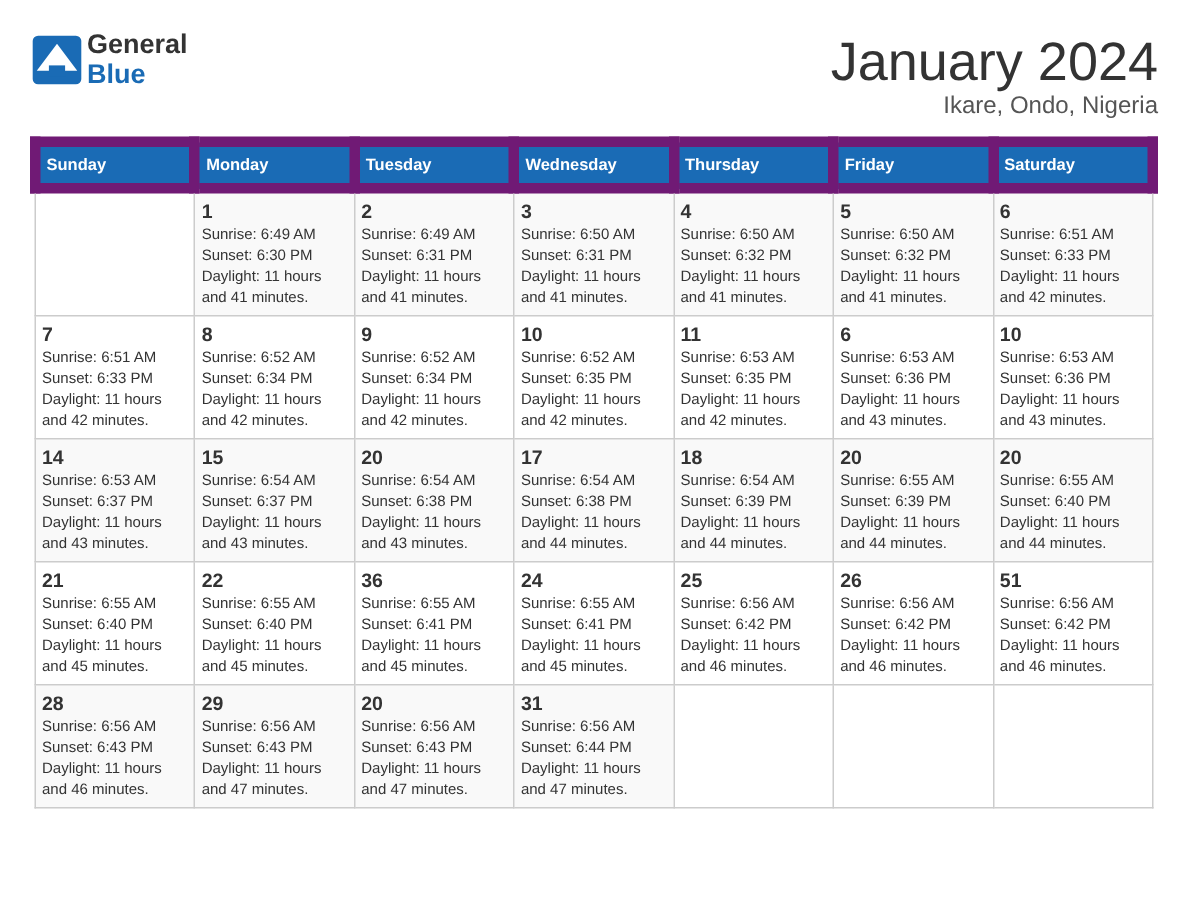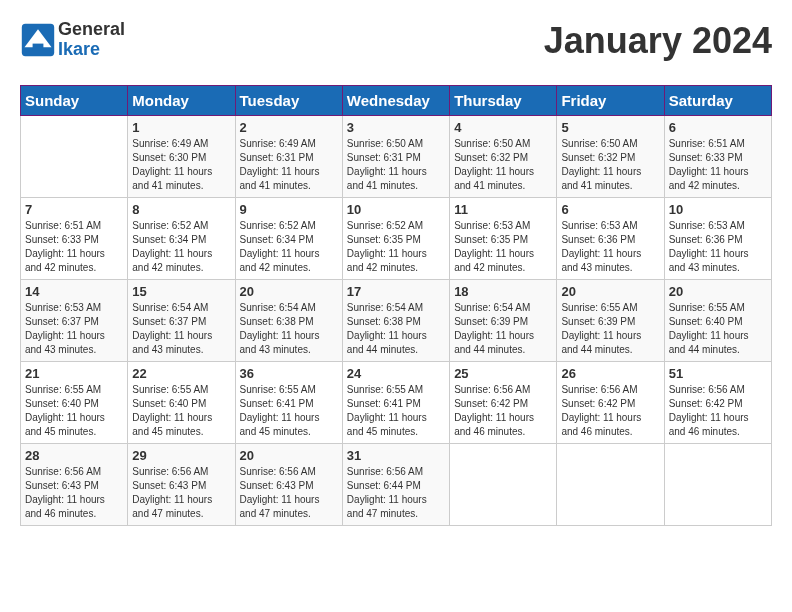--- a/index.html
+++ b/index.html
@@ -7,21 +7,21 @@
       font-family: Arial, sans-serif;
       background: #fff;
       width: 792px;
       min-height: 612px;
       padding: 20px;
     }
     .header {
       display: flex;
       justify-content: space-between;
       align-items: flex-start;
-      margin-bottom: 23px;
+      margin-bottom: 11px;
     }
     .logo {
       display: flex;
       align-items: center;
     }
     .logo-text {
       font-size: 18px;
       font-weight: bold;
       color: #333;
       line-height: 1.1;
@@ -30,40 +30,40 @@
     .logo-icon {
       width: 36px;
       height: 36px;
       margin-right: 2px;
     }
     .title-block {
       text-align: right;
     }
     .cal-title {
       font-size: 36px;
-      font-weight: bold;
+      font-weight: normal;
       color: #333;
     }
     .cal-subtitle {
       font-size: 16px;
       color: #555;
     }
     table {
       width: 100%;
       border-collapse: collapse;
       font-size: 11px;
     }
     thead tr th {
       background-color: #1a6bb5;
       color: #fff;
       padding: 6px 4px;
       text-align: left;
-      font-size: 15px;
+      font-size: 11px;
       font-weight: bold;
-      border: 1px solid #701a75;
+      border: 7px solid #701a75;
     }
     tbody tr td {
       border: 1px solid #ccc;
       vertical-align: top;
       padding: 4px;
       height: 80px;
       width: 106px;
       color: #333;
     }
     .day-num {
@@ -86,25 +86,26 @@
 
 <div class="header">
   <div class="logo">
     <svg class="logo-icon" viewBox="0 0 40 40">
       <rect x="2" y="2" width="36" height="36" rx="4" fill="#1a6bb5"></rect>
       <polygon points="20,8 35,28 5,28" fill="white"></polygon>
       <rect x="14" y="24" width="12" height="8" fill="#1a6bb5"></rect>
     </svg>
     <div class="logo-text">
       <div>General</div>
-      <div class="blue">Ikare</div>
+      <div class="blue">Blue</div>
     </div>
   </div>
   <div class="title-block">
     <div class="cal-title">January 2024</div>
+    <div class="cal-subtitle">Ikare, Ondo, Nigeria</div>
   </div>
 </div>
 
 <table>
   <thead>
     <tr id="header-row">
         <th>Sunday</th>
         <th>Monday</th>
         <th>Tuesday</th>
         <th>Wednesday</th>

